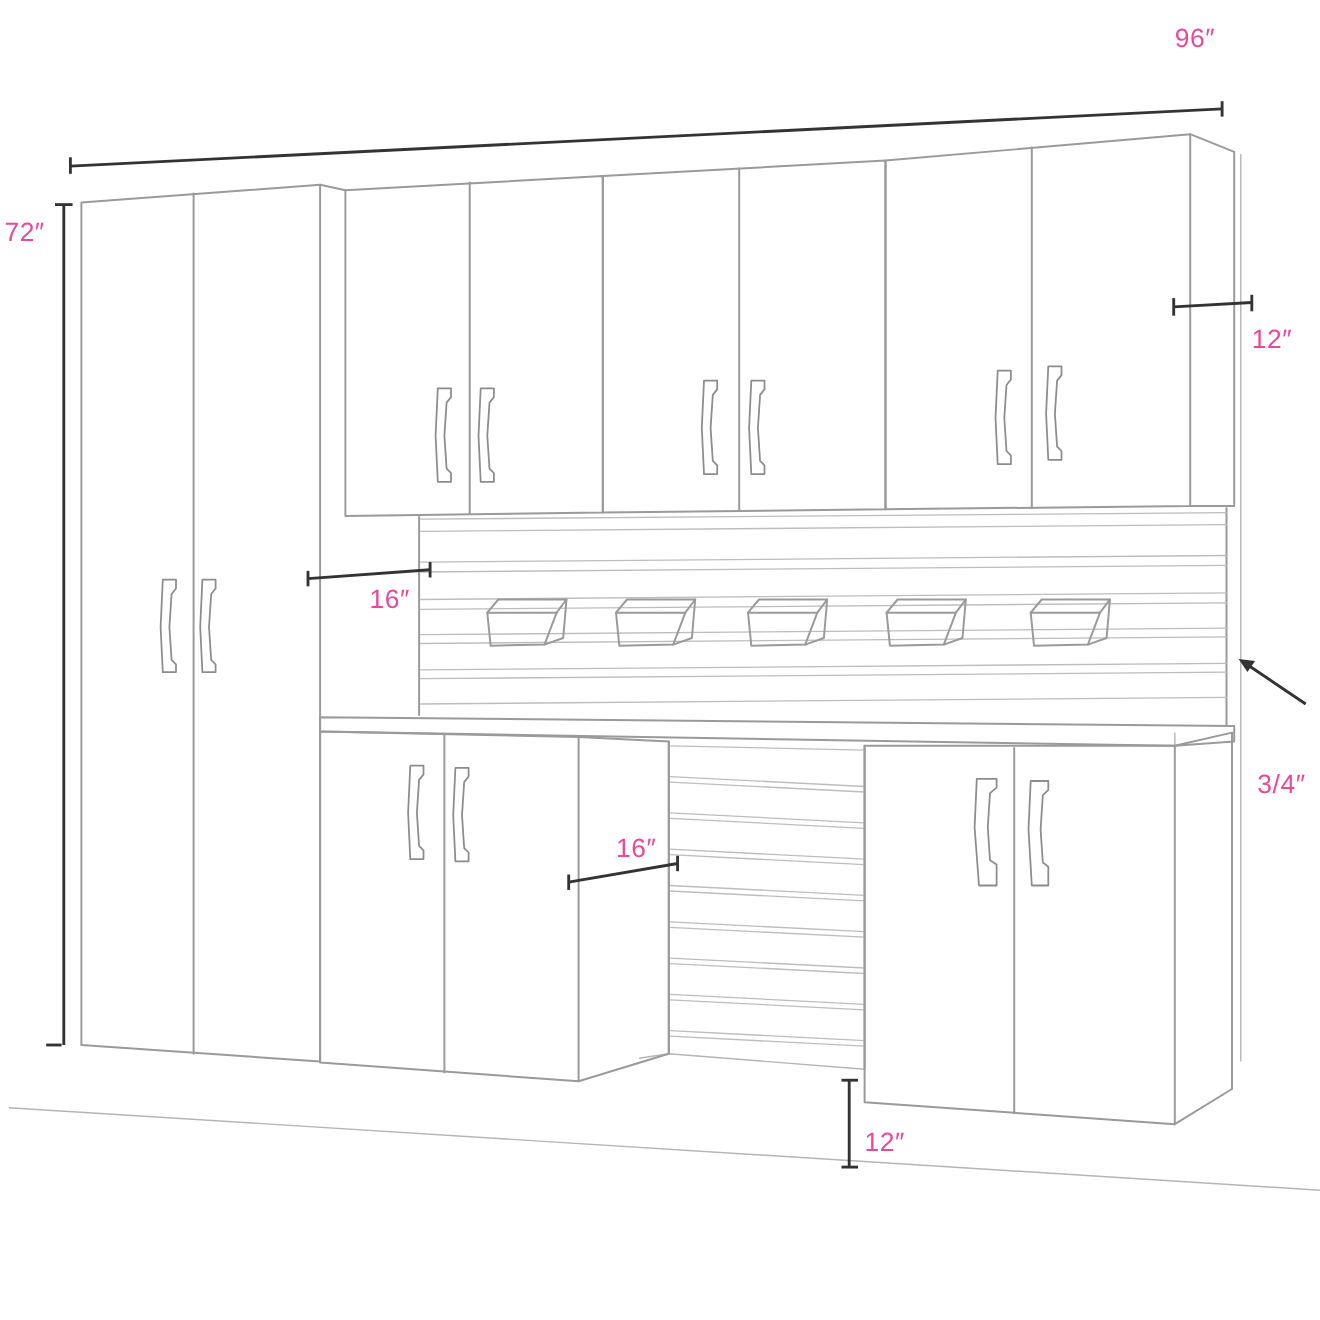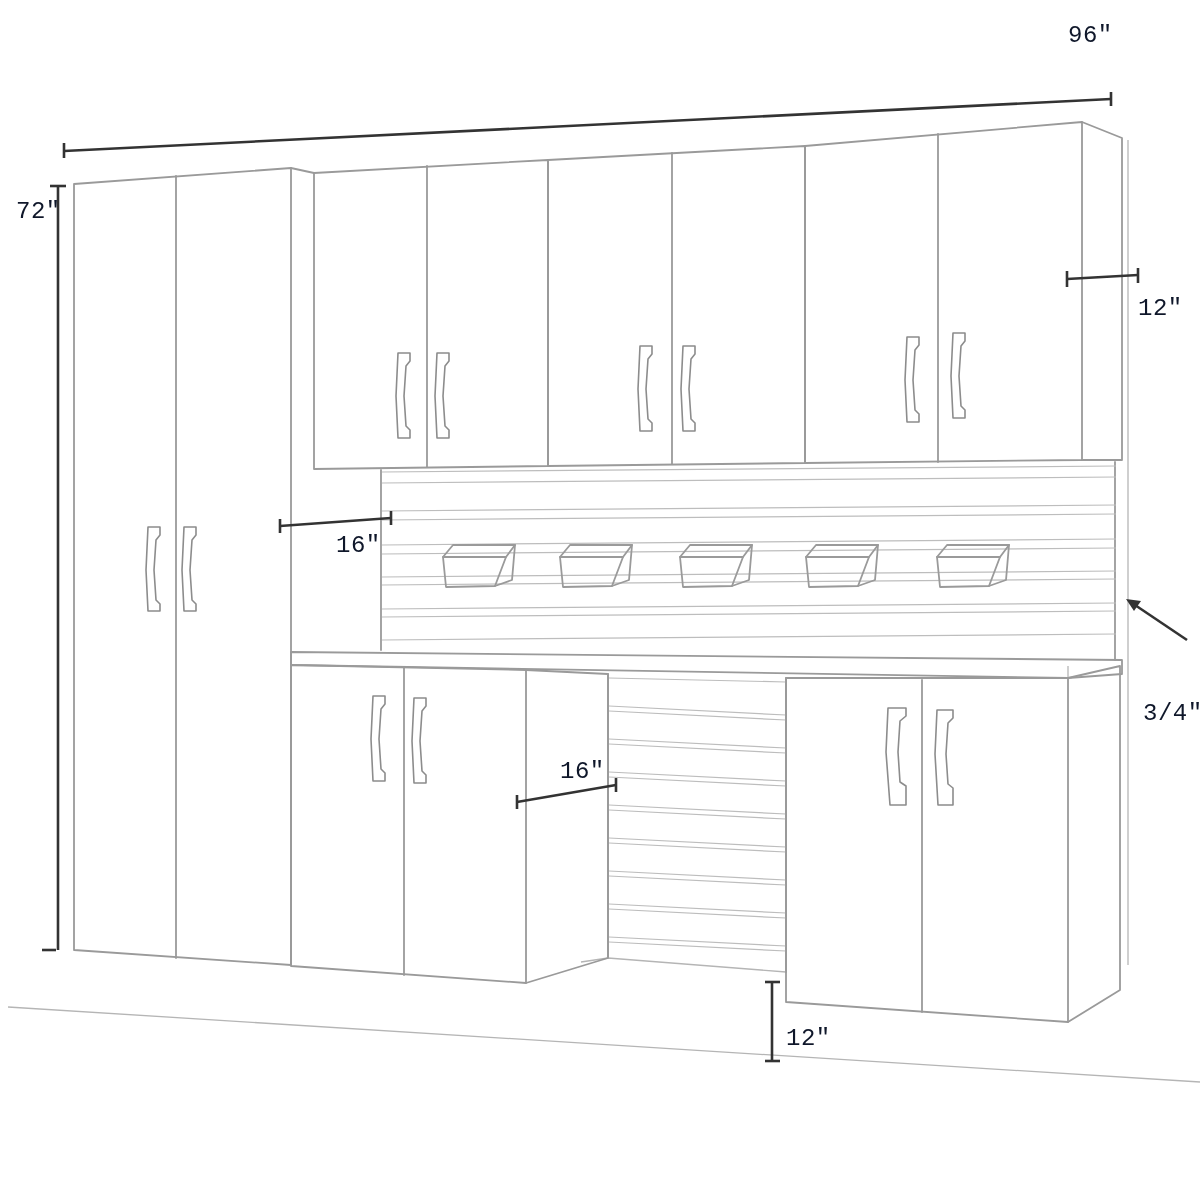--- a/index.html
+++ b/index.html
@@ -3,21 +3,21 @@
   <meta charset="utf-8">
   <style>
     html, body { margin: 0; padding: 0; background: #ffffff; }
     body { width: 1200px; height: 1200px; overflow: hidden; position: relative; font-family: "Liberation Sans", sans-serif; }
     #diagram { position: absolute; left: 0; top: 0; width: 1200px; height: 1200px; }
     .ln { fill: none; stroke: #9a9a9a; stroke-width: 1.8; stroke-linejoin: round; stroke-linecap: round; }
     .ln-thin { fill: none; stroke: #b5b5b5; stroke-width: 1.3; }
     .slat { fill: none; stroke: #bdbdbd; stroke-width: 1.2; }
     .handle { fill: #ffffff; stroke: #8c8c8c; stroke-width: 1.6; stroke-linejoin: round; }
     .dim { fill: none; stroke: #333333; stroke-width: 2.6; stroke-linecap: butt; }
-    .dim-label { position: absolute; font-size: 24px; color: #0f172a; letter-spacing: 0.5px; white-space: nowrap; font-family: Liberation Mono, monospace; }
+    .dim-label { position: absolute; font-size: 24px; color: #ec4899; letter-spacing: 0.5px; white-space: nowrap; }
   </style>
 </head>
 <body>
 
 <svg id="diagram" viewBox="0 0 1200 1200" xmlns="http://www.w3.org/2000/svg">
 
   <path class="ln-thin" d="M8 1007 L1200 1082"></path>
 
   <g>
     <path class="ln" d="M74 184 L291 168 L291 965 L74 950 Z"></path>
@@ -179,18 +179,18 @@
     <path class="dim" d="M765 982 L780 982"></path>
     <path class="dim" d="M765 1061 L780 1061"></path>
   </g>
   <g>
     <path class="dim" d="M1187 640 L1132 603"></path>
     <path d="M1126 599 L1141 601 L1134 611 Z" fill="#333333"></path>
   </g>
 </svg>
 
 <div class="dim-label" style="left:1068px; top:22px;">96″</div>
-<div class="dim-label" style="left:16px; top:198px;text-align:right;">72″</div>
+<div class="dim-label" style="left:4px; top:198px;text-align:right;">72″</div>
 <div class="dim-label" style="left:1138px; top:295px;">12″</div>
 <div class="dim-label" style="left:336px; top:532px;">16″</div>
 <div class="dim-label" style="left:560px; top:758px;">16″</div>
 <div class="dim-label" style="left:1143px; top:653px;margin-top:47px;">3/4″</div>
 <div class="dim-label" style="left:786px; top:1025px;">12″</div>
 
 </body></html>

